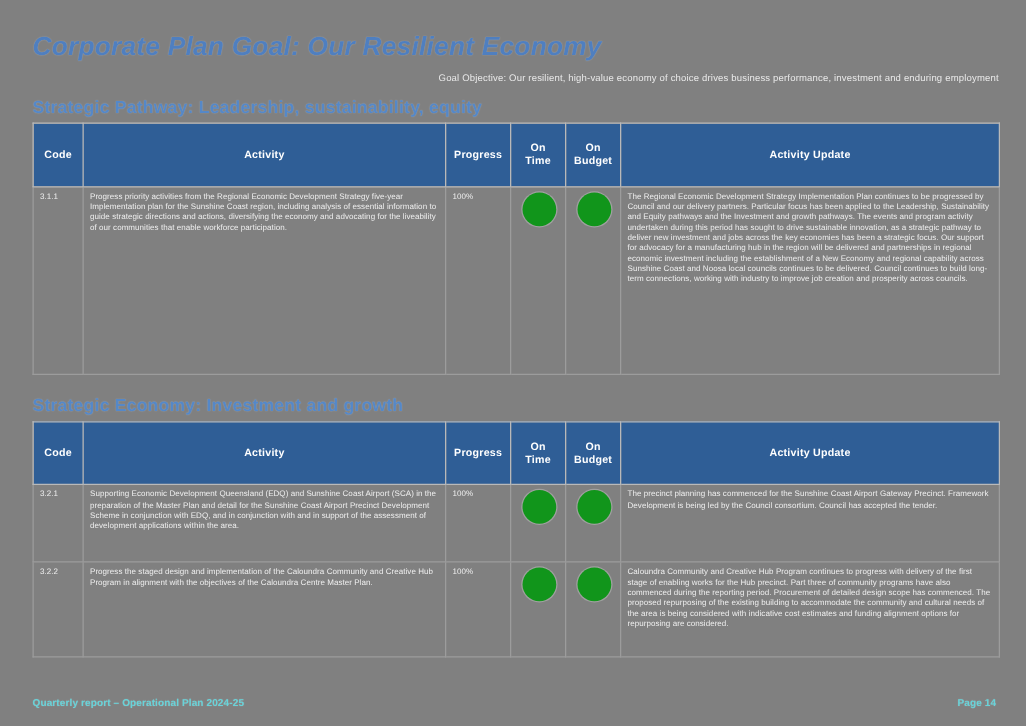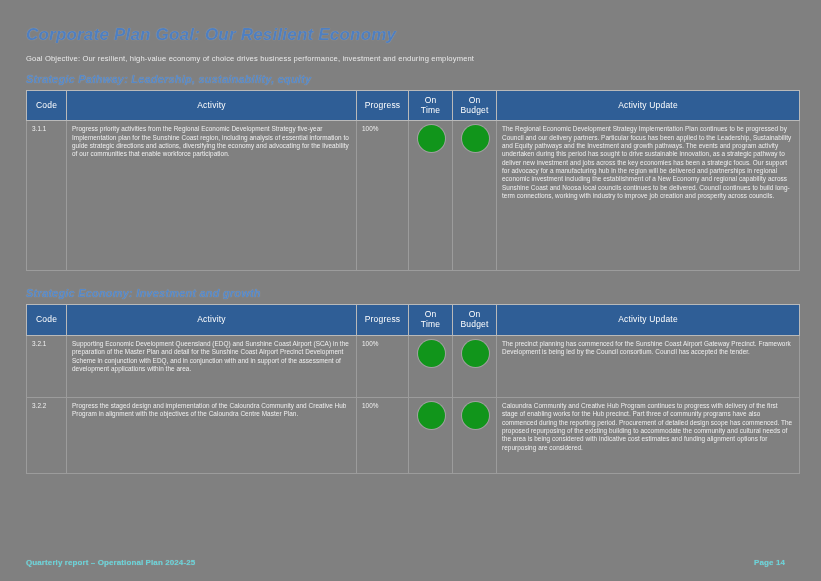--- a/index.html
+++ b/index.html
@@ -19,63 +19,63 @@
     position: absolute;
     left: 0; top: 0;
     width: 821px;
     height: 581px;
     background: #808080;
     box-sizing: border-box;
     padding: 26px 22px 0 26px;
   }
 
   .goal-title {
-    font-size: 17px;
+    font-size: 21px;
     font-weight: bold;
     font-style: italic;
     color: #4f7fc0;
     letter-spacing: 0.2px;
     margin: 0 0 9px 0;
     text-shadow: 0 0 1px rgba(255,255,255,0.35);
     line-height: 1.1;
   }
   .goal-objective {
     font-size: 7.6px;
     color: #e9e9e9;
     margin: 0 0 10px 0;
     line-height: 1.2;
     letter-spacing: 0.15px;
+    text-align: right;
   }
   .pathway-title {
-    font-size: 11px;
-    font-weight: bold;
-    font-style: italic;
+    font-size: 14px;
+    font-weight: bold;
     color: #5588c8;
     margin: 0 0 5px 0;
     letter-spacing: 0.2px;
     text-shadow: 0 0 1px rgba(255,255,255,0.30);
   }
   .pathway-title.second {
     margin-top: 16px;
   }
 
   table.plan {
     border-collapse: collapse;
     width: 773px;
     table-layout: fixed;
     border: 1px solid #a9a9a9;
   }
   table.plan thead th {
     background: #2f5e96;
     color: #ffffff;
     font-size: 8.5px;
-    font-weight: normal;
+    font-weight: bold;
     text-align: center;
     vertical-align: middle;
-    padding: 5px 3px;
+    padding: 15px 3px;
     border: 1px solid #b9b9b9;
     line-height: 1.15;
     letter-spacing: 0.2px;
   }
   table.plan tbody td {
     background: #808080;
     border: 1px solid #9c9c9c;
     vertical-align: top;
     padding: 4px 4px 4px 5px;
     font-size: 6.4px;
@@ -115,21 +115,21 @@
   .col-code    { width: 40px; }
   .col-act     { width: 290px; }
   .col-prog    { width: 52px; }
   .col-ontime  { width: 44px; }
   .col-onbud   { width: 44px; }
   .col-update  { width: 303px; }
 
   .footer {
     position: absolute;
     left: 26px;
-    right: 36px;
+    right: 24px;
     bottom: 14px;
     display: flex;
     justify-content: space-between;
     align-items: baseline;
   }
   .footer-left, .footer-right {
     font-size: 8px;
     font-weight: bold;
     color: #67d3d9;
     letter-spacing: 0.1px;

